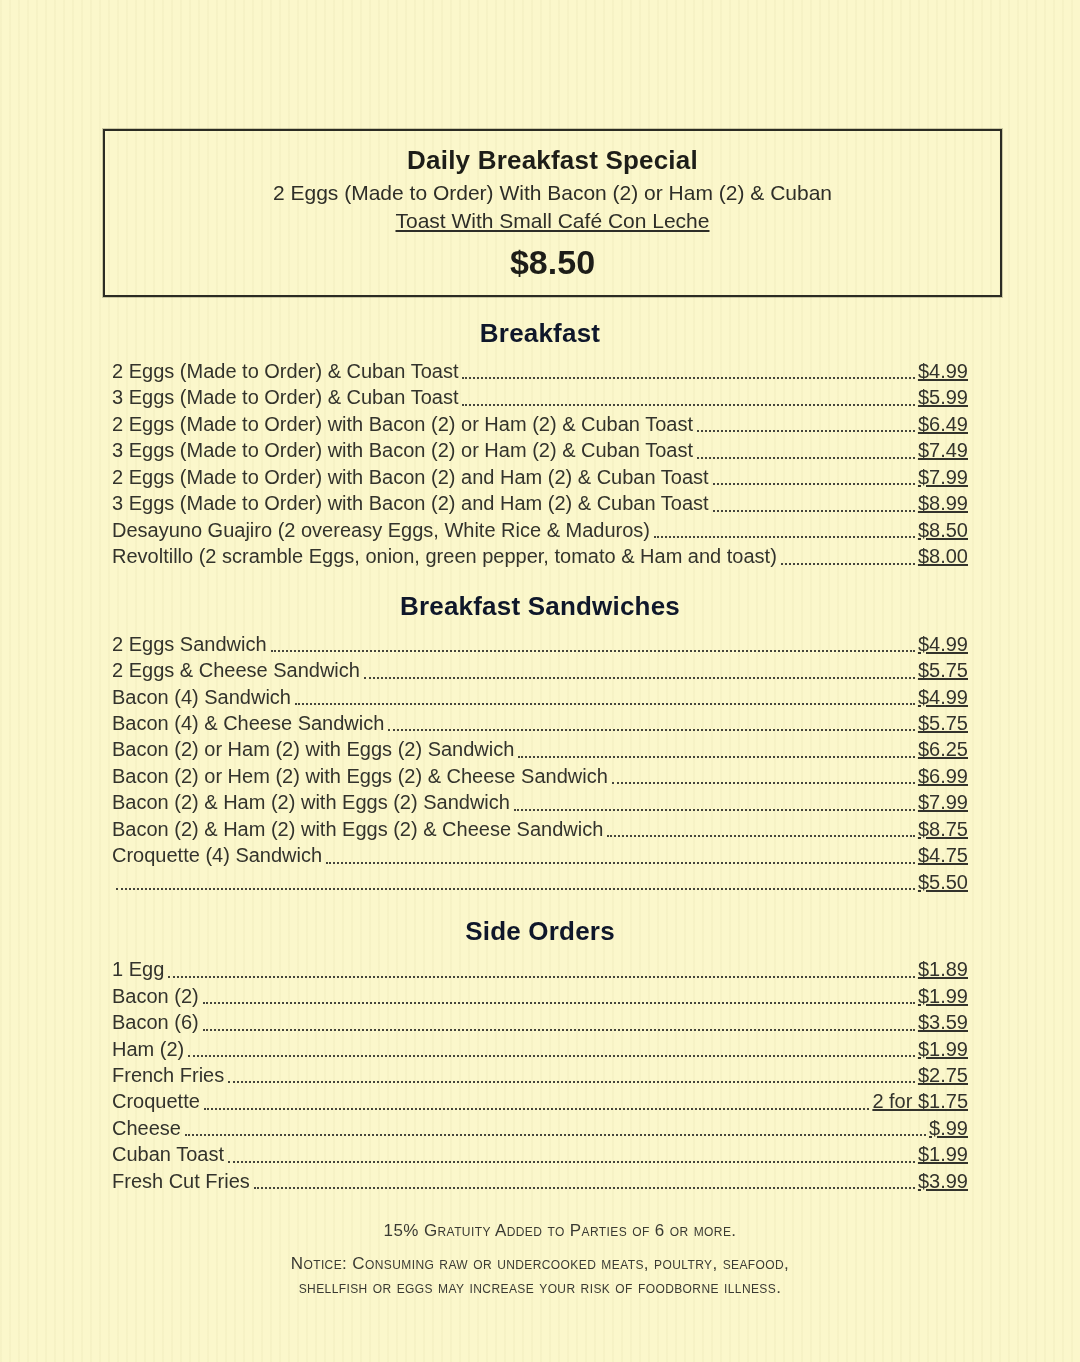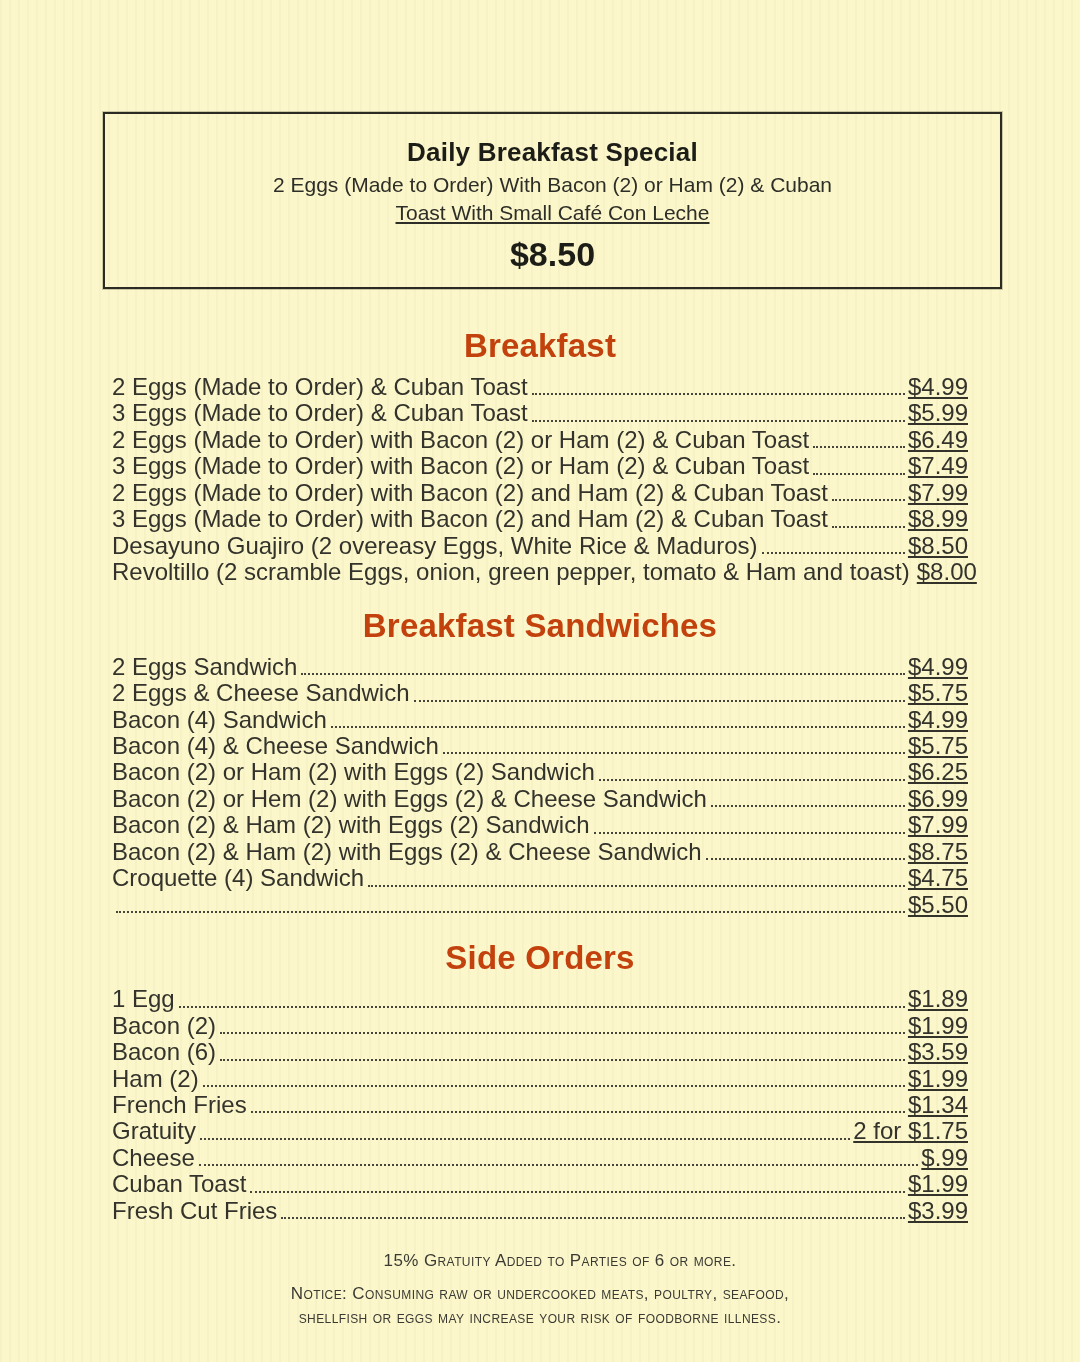--- a/index.html
+++ b/index.html
@@ -22,26 +22,26 @@
     position: relative;
     width: 1080px;
     height: 1362px;
   }
   
   .special-box {
     box-sizing: border-box;
     margin-left: 103px;
     margin-top: 0;
     position: relative;
-    top: 112px;
+    top: 129px;
     width: 899px;
     border: 2px solid #2b2b23;
     box-shadow: 0 0 0 1px rgba(60,58,40,0.25);
     text-align: center;
-    padding: 23px 10px 13px 10px;
+    padding: 14px 10px 13px 10px;
   }
   .special-title {
     margin: 0;
     font-size: 26px;
     font-weight: bold;
     color: #1d1d18;
     letter-spacing: 0.2px;
   }
   .special-desc {
     margin: 3px 0 0 0;
@@ -58,30 +58,30 @@
   
   .menu {
     position: relative;
     top: 129px;
     margin-left: 112px;
     width: 856px;
   }
   .section-title {
     margin: 21px 0 9px 0;
     text-align: center;
-    font-size: 33px;
+    font-size: 26px;
     font-weight: bold;
-    color: #c2410c;
+    color: #0f172a;
     letter-spacing: 0.2px;
   }
   .row {
     display: flex;
     align-items: flex-end;
     line-height: 26.45px;
-    font-size: 24px;
+    font-size: 20px;
     color: #33332c;
   }
   .item-name {
     white-space: nowrap;
   }
   .dots {
     flex: 1;
     height: 0;
     border-bottom: 2px dotted #45453c;
     margin: 0 3px 5px 4px;
@@ -233,24 +233,24 @@
         <span class="item-price">$3.59</span>
       </div>
       <div class="row">
         <span class="item-name">Ham (2)</span>
         <span class="dots"></span>
         <span class="item-price">$1.99</span>
       </div>
       <div class="row">
         <span class="item-name">French Fries</span>
         <span class="dots"></span>
-        <span class="item-price">$1.34</span>
-      </div>
-      <div class="row">
-        <span class="item-name">Gratuity</span>
+        <span class="item-price">$2.75</span>
+      </div>
+      <div class="row">
+        <span class="item-name">Croquette</span>
         <span class="dots"></span>
         <span class="item-price">2 for $1.75</span>
       </div>
       <div class="row">
         <span class="item-name">Cheese</span>
         <span class="dots"></span>
         <span class="item-price">$.99</span>
       </div>
       <div class="row">
         <span class="item-name">Cuban Toast</span>

